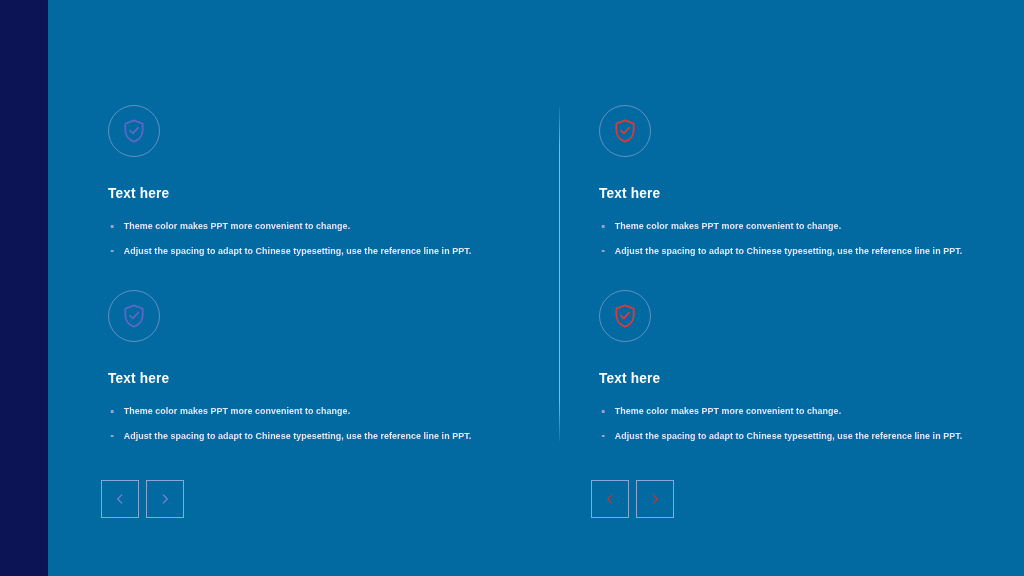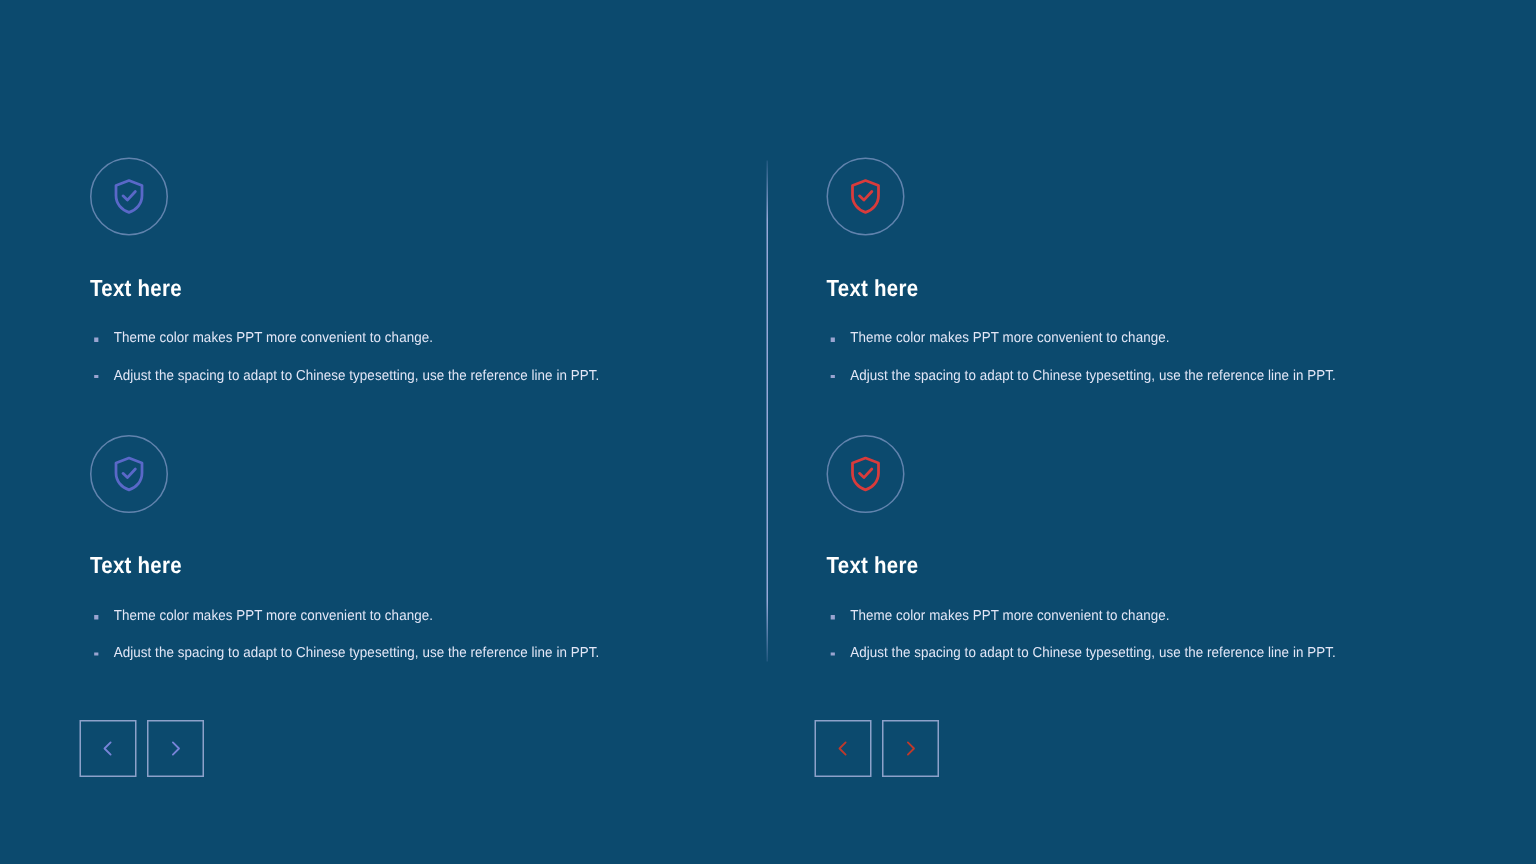--- a/index.html
+++ b/index.html
@@ -11,21 +11,22 @@
     height: 576px;
     background: #0d1456;
     font-family: "Liberation Sans", sans-serif;
     overflow: hidden;
     position: relative;
   }
 
   .slide {
     position: absolute;
     inset: 0;
-    background: #0c4a6e;
+    background: #0369a1;
+    margin-left: 48px;
   }
 
   
   .divider {
     position: absolute;
     left: 511px;
     top: 107px;
     width: 1px;
     height: 334px;
     background: linear-gradient(to bottom,
@@ -69,20 +70,21 @@
     transform: scaleX(0.88);
     transform-origin: left center;
     white-space: nowrap;
   }
 
   
   .bullets {
     margin-top: 18px;
     list-style: none;
     padding: 0;
+    font-weight: bold;
   }
   .bullet-item {
     position: relative;
     padding-left: 17px;
     margin-bottom: 12px;
     font-size: 9.6px;
     line-height: 1.35;
     color: #e3e7f7;
     letter-spacing: 0.05px;
     white-space: nowrap;

